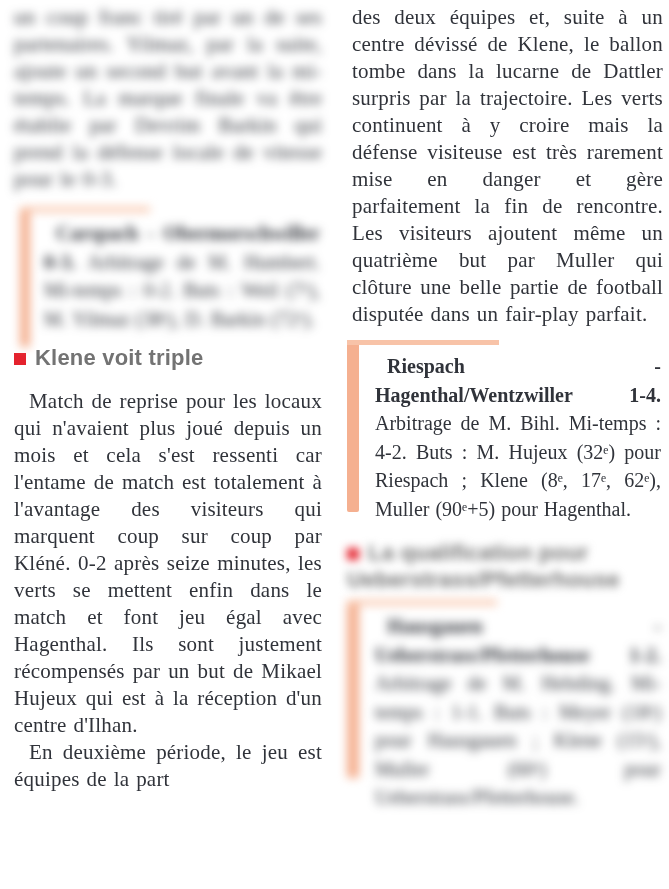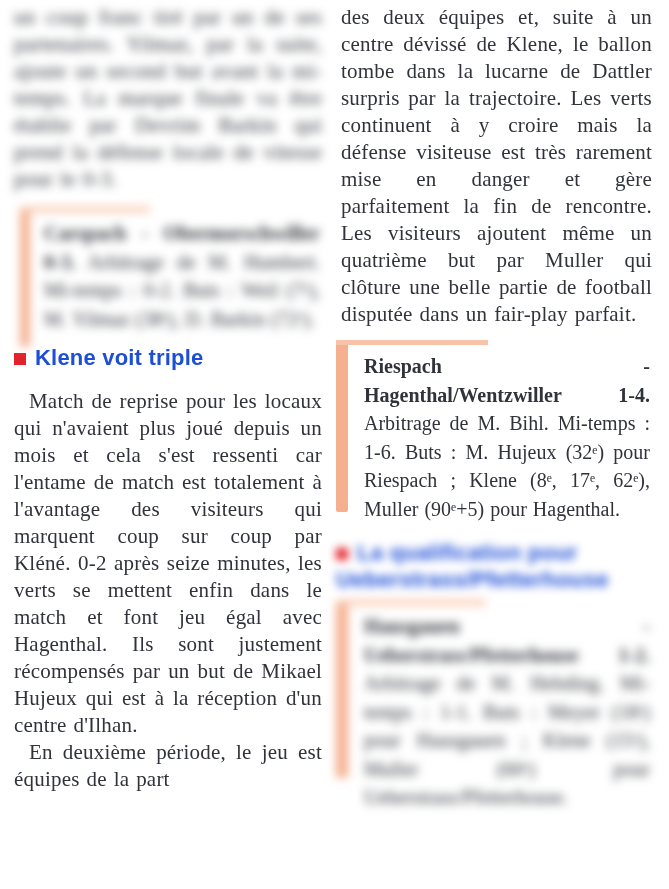--- a/index.html
+++ b/index.html
@@ -6,21 +6,21 @@
   html,body { width:669px; height:889px; }
   body {
     position:relative;
     background:#ffffff;
     font-family:"Liberation Serif","DejaVu Serif",serif;
     color:#30333a;
     overflow:hidden;
   }
   .col { position:absolute; top:4px; }
   .col-left  { left:14px;  width:308px; }
-  .col-right { left:336px; width:316px; }
+  .col-right { left:347px; width:316px; }
 
   p.body {
     font-size:21px;
     line-height:27px;
     text-align:justify;
     word-spacing:1.5px;
     letter-spacing:0.2px;
   }
   .indent { text-indent:15px; }
 
@@ -36,28 +36,28 @@
   .rbox .topline {
     position:absolute; left:0; top:0; height:5px;
     background:#f8c3a8;
   }
   .rbox p {
     font-size:20px;
     line-height:28.5px;
     text-align:justify;
     word-spacing:1px;
   }
-  .rbox b { font-weight:bold; }
+  .rbox b { font-weight:bold;margin-left:12px; }
 
   .headline {
     font-family:"Liberation Sans","DejaVu Sans",sans-serif;
     font-weight:700;
     font-size:22px;
     line-height:26px;
-    color:#1d4ed8;
+    color:#737373;
     letter-spacing:0.2px;
   }
   .red-sq {
     display:inline-block;
     width:12px; height:12px;
     background:#e4222d;
     margin-right:9px;
   }
 
   
@@ -104,21 +104,21 @@
 
 </div>
 
 <div class="col col-right">
 
   <p class="body rc-para">des deux équipes et, suite à un centre dévissé de Klene, le ballon tombe dans la lucarne de Dattler surpris par la trajectoire. Les verts continuent à y croire mais la défense visiteuse est très rarement mise en danger et gère parfaitement la fin de rencontre. Les visiteurs ajoutent même un quatrième but par Muller qui clôture une belle partie de football disputée dans un fair-play parfait.</p>
 
   <div class="rbox r-box1">
     <span class="vbar"></span>
     <span class="topline"></span>
-    <p><b>Riespach - Hagenthal/Wentzwiller 1-4.</b> <span>Arbitrage de M. Bihl. Mi-temps : 1-6. Buts : M. Hujeux (32ᵉ) pour Riespach ; Klene (8ᵉ, 17ᵉ, 62ᵉ), Muller (90ᵉ+5) pour Hagenthal.</span></p>
+    <p><b>Riespach - Hagenthal/Wentzwiller 1-4.</b> <span>Arbitrage de M. Bihl. Mi-temps : 4-2. Buts : M. Hujeux (32ᵉ) pour Riespach ; Klene (8ᵉ, 17ᵉ, 62ᵉ), Muller (90ᵉ+5) pour Hagenthal.</span></p>
   </div>
 
   <h2 class="headline r-headline blur-soft">
     <span class="red-sq"></span><span>La qualification pour Ueberstrass/Pfetterhouse</span>
   </h2>
 
   <div class="rbox r-box2 blur-heavy">
     <span class="vbar"></span>
     <span class="topline"></span>
     <p><b>Hausgauen - Ueberstrass/Pfetterhouse 1-2.</b> <span>Arbitrage de M. Hebding. Mi-temps : 1-1. Buts : Meyer (18ᵉ) pour Hausgauen ; Klene (15ᵉ), Muller (60ᵉ) pour Ueberstrass/Pfetterhouse.</span></p>

